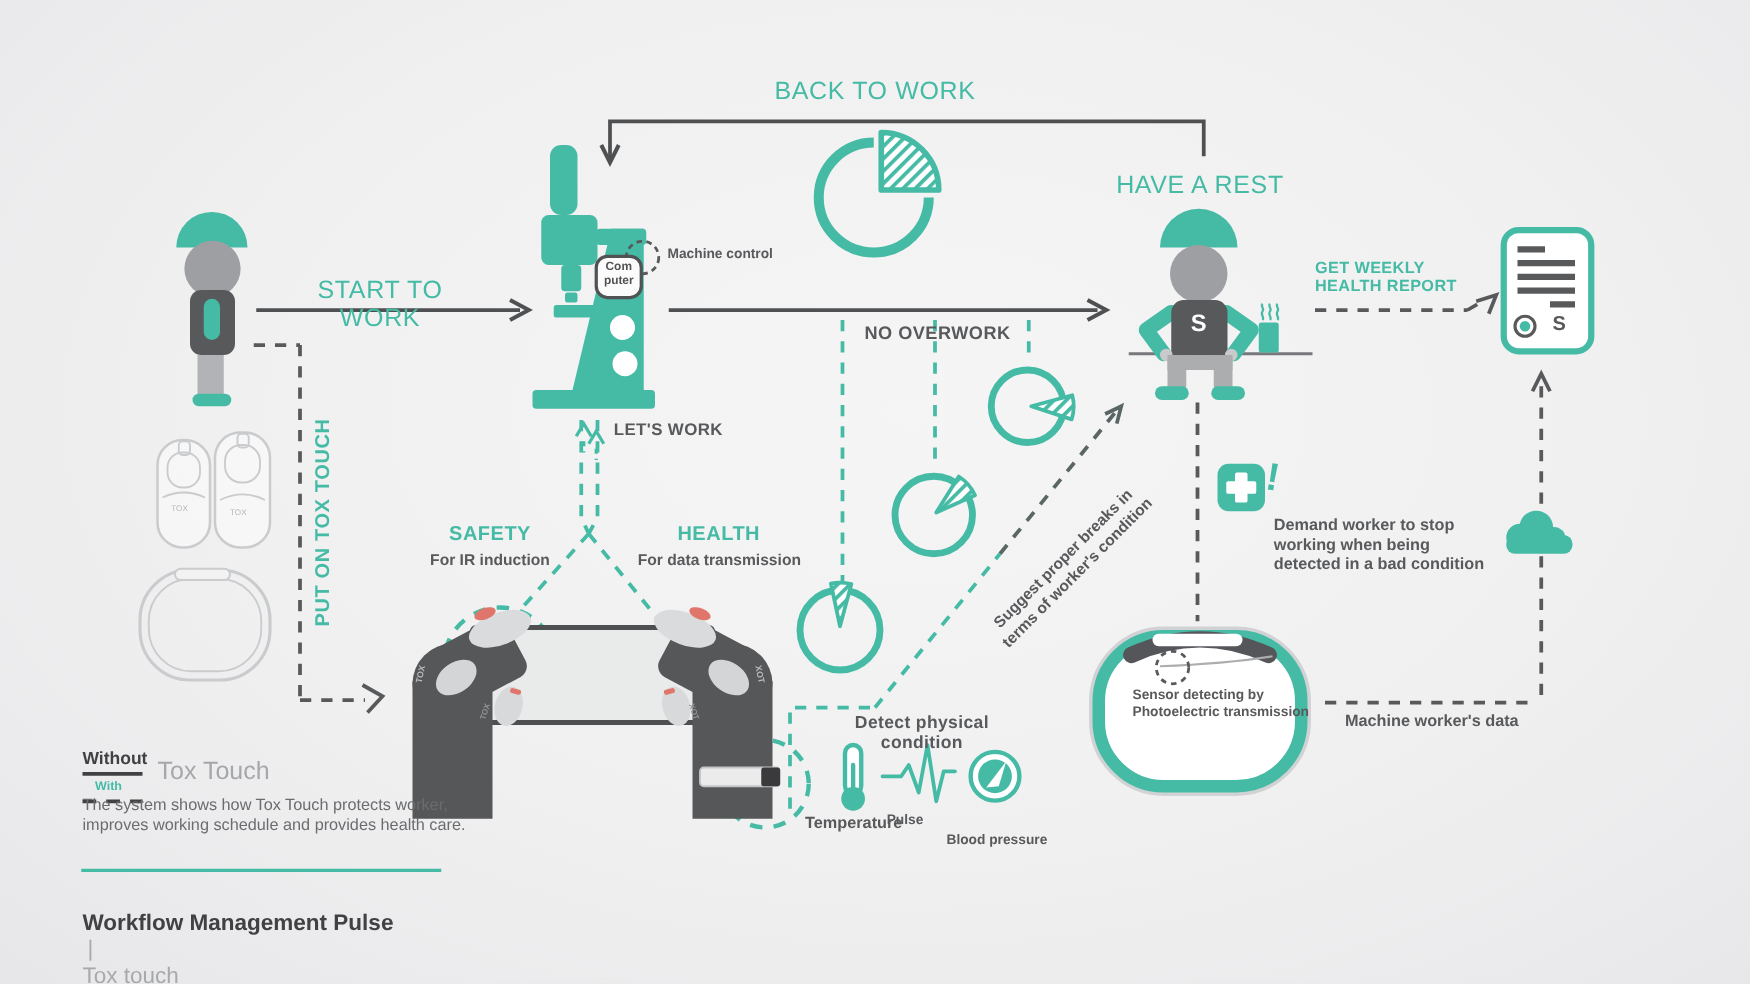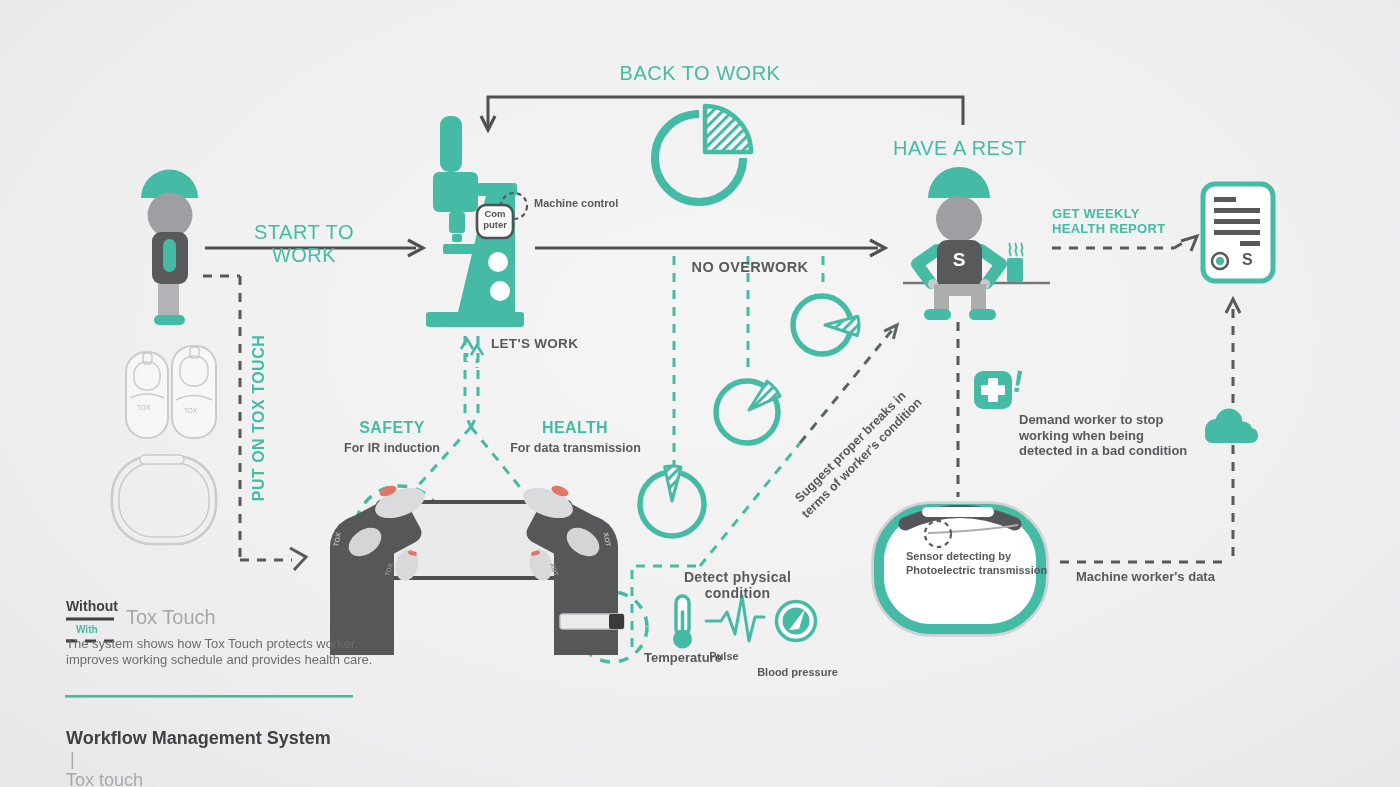--- a/index.html
+++ b/index.html
@@ -283,18 +283,18 @@
 <div class="t b tiny" style="left:548px;top:566px;font-size:6.5px;color:#919395;transform:rotate(72deg) scaleX(-1);">TOX</div>
 <div class="t tiny" style="left:137px;top:404px;font-size:6.5px;color:#B4B6B8;">TOX</div>
 <div class="t tiny" style="left:184px;top:407px;font-size:6.5px;color:#B4B6B8;">TOX</div>
 
 <div class="t b ink" style="left:66px;top:598px;font-size:14px;">Without</div>
 <div class="t b teal" style="left:76px;top:624px;font-size:10px;">With</div>
 <div class="t" style="left:126px;top:606px;font-size:20px;color:#A5A7AA;">Tox Touch</div>
 <div class="t" style="left:66px;top:636px;font-size:13px;line-height:15.5px;color:#6B6C6E;">The system shows how Tox Touch protects worker,
 improves working schedule and provides health care.</div>
 <div class="t" style="left:66px;top:707px;font-size:18px;">
-  <span class="b ink">Workflow Management System</span>
+  <span class="b ink">Workflow Management Pulse</span>
   <span style="color:#A7A9AC;margin:0 4px;">|</span>
   <span style="color:#A7A9AC;">Tox touch</span>
 </div>
 
 </div>
 
 </body></html>

